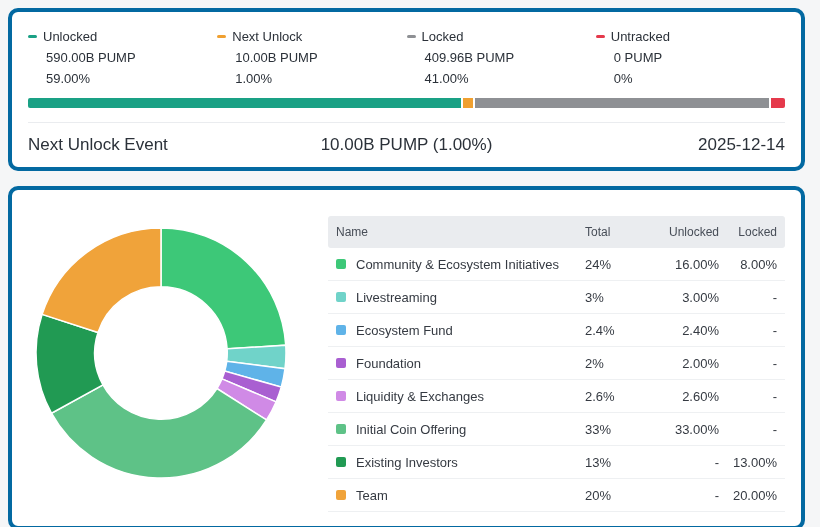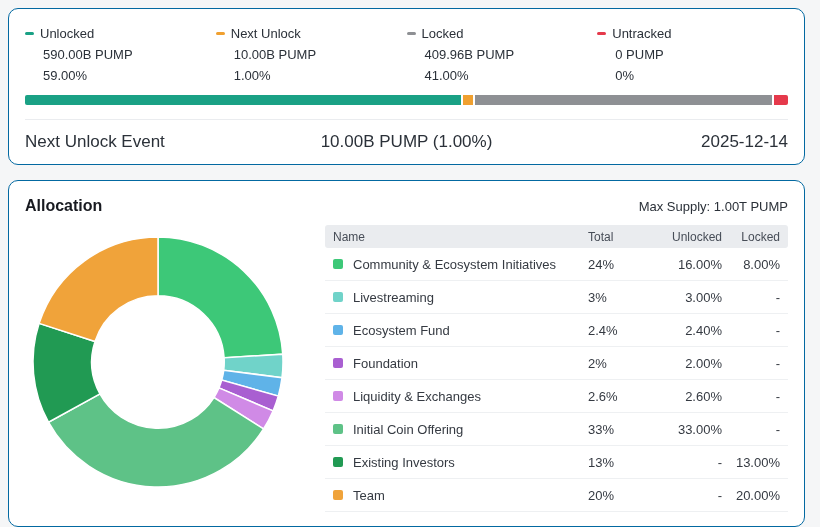--- a/index.html
+++ b/index.html
@@ -5,21 +5,21 @@
   * { margin:0; padding:0; box-sizing:border-box; }
   html,body { width:820px; height:527px; }
   body {
     font-family:"Liberation Sans", sans-serif;
     background:#f5f6f7;
     color:#2b3139;
     overflow:hidden;
   }
   .card {
     background:#ffffff;
-    border:1px solid #0369a1;
+    border:4px solid #0369a1;
     border-radius:10px;
   }
   #unlock-card { margin:8px 15px 0 8px; padding:14px 16px 12px 16px; }
   #allocation-card { margin:15px 15px 8px 8px; padding:16px 16px 14px 16px; }
 
   
   .legend-grid { display:grid; grid-template-columns:repeat(4,1fr); }
   .legend-item { font-size:13px; line-height:21px; color:#2b3139; }
   .legend-head { display:flex; align-items:center; gap:6px; }
   .legend-marker { width:9px; height:3px; border-radius:1.5px; flex:0 0 auto; }
@@ -43,21 +43,21 @@
   .alloc-header { display:flex; justify-content:space-between; align-items:baseline; }
   .alloc-title { font-size:16px; font-weight:bold; color:#181a20; }
   .alloc-max { font-size:13px; color:#2b3139; }
 
   .alloc-body { display:flex; margin-top:10px; }
   .donut-wrap { width:296px; flex:0 0 auto; display:flex; justify-content:flex-start; padding-top:6px; }
   .donut-wrap svg { display:block; margin-left:2px; }
 
   .alloc-table { flex:1; font-size:13px; margin-left:4px; }
   .t-head {
-    display:flex; align-items:center; height:23px;
+    display:flex; align-items:center; height:32px;
     background:#eaecef; border-radius:3px;
     color:#474d57; font-size:12px;
   }
   .trow {
     display:flex; align-items:center; height:33px;
     border-bottom:1px solid #eef0f2;
     color:#353a42;
   }
   .c-name { flex:1; display:flex; align-items:center; gap:10px; padding-left:8px; }
   .c-total { width:62px; text-align:left; }
@@ -119,24 +119,20 @@
   <div class="divider"></div>
 
   <div class="event-row">
     <span>Next Unlock Event</span>
     <span class="event-center">10.00B PUMP (1.00%)</span>
     <span class="event-right">2025-12-14</span>
   </div>
 </div>
 
 <div class="card" id="allocation-card">
-  <div class="alloc-header">
-    <div class="alloc-title">Allocation</div>
-    <div class="alloc-max">Max Supply: 1.00T PUMP</div>
-  </div>
 
   <div class="alloc-body">
     <div class="donut-wrap">
       <svg width="262" height="262" viewBox="0 0 262 262">
           <path d="M 131 6 A 125 125 0 0 1 255.75334105353394 123.15118505883581 L 197.11927075837298 126.84012808118298 A 66.25 66.25 0 0 0 131 64.75 Z" fill="#3dc878" stroke="#ffffff" stroke-width="1.5"></path>
           <path d="M 255.75334105353394 123.15118505883581 A 125 125 0 0 1 255.01433766430972 146.666654195538 L 196.72759896208416 139.30332672363514 A 66.25 66.25 0 0 0 197.11927075837298 126.84012808118298 Z" fill="#70d3c9" stroke="#ffffff" stroke-width="1.5"></path>
           <path d="M 255.01433766430972 146.666654195538 A 125 125 0 0 1 251.25345894826074 165.11899193966562 L 194.7343332425782 149.08306572802277 A 66.25 66.25 0 0 0 196.72759896208416 139.30332672363514 Z" fill="#5fb3e8" stroke="#ffffff" stroke-width="1.5"></path>
           <path d="M 251.25345894826074 165.11899193966562 A 125 125 0 0 1 246.0289809207338 179.9217083546503 L 191.9653598879889 156.92850542796464 A 66.25 66.25 0 0 0 194.7343332425782 149.08306572802277 Z" fill="#a95fd1" stroke="#ffffff" stroke-width="1.5"></path>
           <path d="M 246.0289809207338 179.9217083546503 A 125 125 0 0 1 236.5409906877519 197.97834937237457 L 186.9367250645085 166.49852516735854 A 66.25 66.25 0 0 0 191.9653598879889 156.92850542796464 Z" fill="#d08ae6" stroke="#ffffff" stroke-width="1.5"></path>
           <path d="M 236.5409906877519 197.97834937237457 A 125 125 0 0 1 21.46166499451708 191.21920926271446 L 72.94468244709405 162.91618090923865 A 66.25 66.25 0 0 0 186.9367250645085 166.49852516735854 Z" fill="#5ec287" stroke="#ffffff" stroke-width="1.5"></path>

